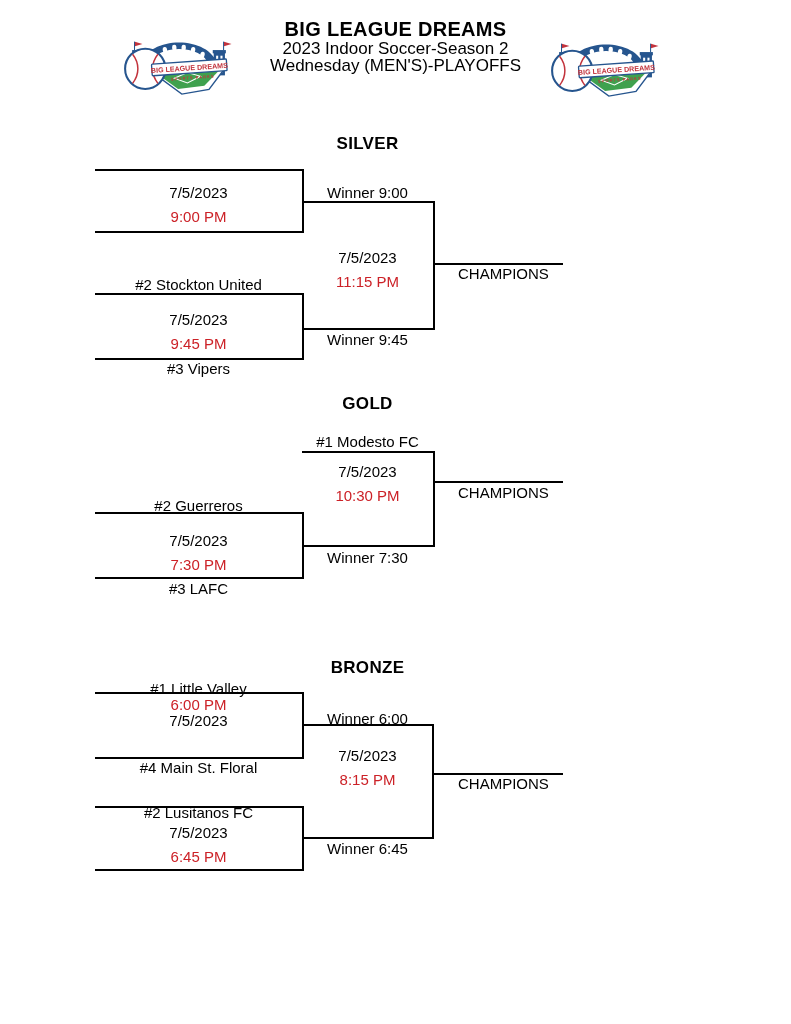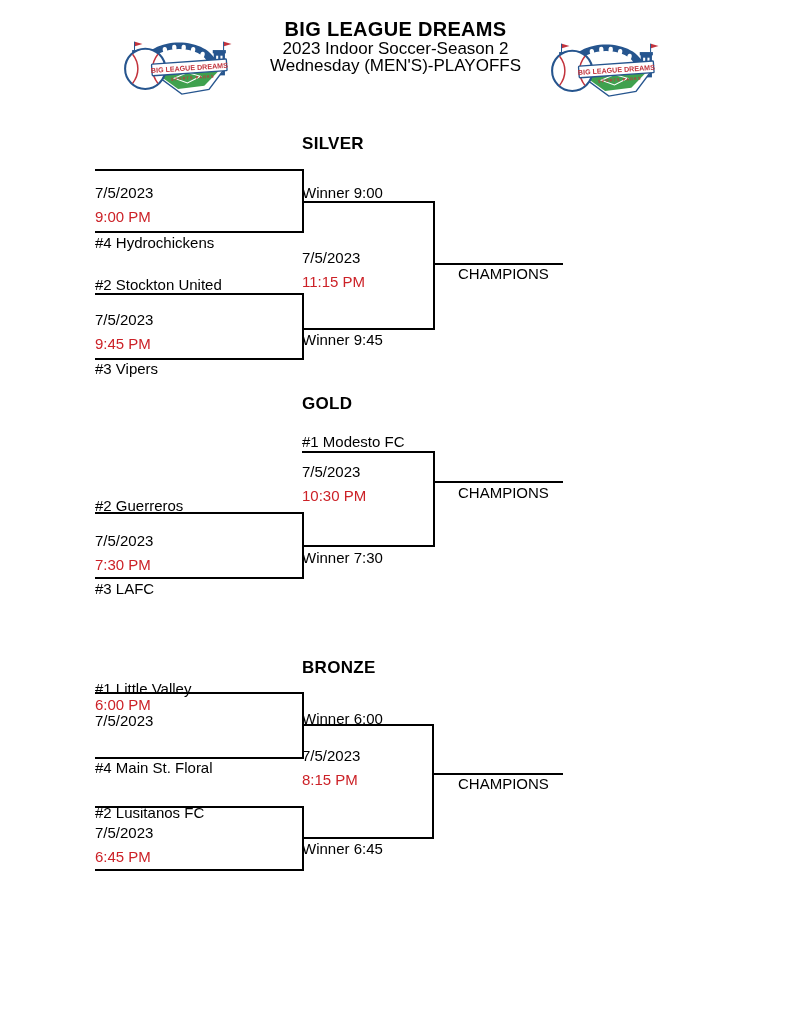--- a/index.html
+++ b/index.html
@@ -23,21 +23,21 @@
   }
   section.bracket { position: absolute; inset: 0; }
 
   
   .t {
     position: absolute;
     font-size: 15px;
     line-height: 16px;
     white-space: nowrap;
   }
-  .ctr { text-align: left; }
+  .ctr { text-align: center; }
   .red { color: var(--red); margin-top: 8px; }
   .teambox { left: 95px; width: 207px; }
   .midbox  { left: 302px; width: 131px; }
   .sec-title { font-size: 17px; font-weight: bold; letter-spacing: .3px; }
 
   
   .h { position: absolute; height: 2px; background: var(--line); }
   .v { position: absolute; width: 2px;  background: var(--line); }
 
   
@@ -158,21 +158,20 @@
     </div>
   </header>
 
   <section class="bracket">
     <div class="t midbox ctr sec-title" style="top:136px">SILVER</div>
 
     <div class="h" style="left:95px;top:169px;width:207px"></div>
     <div class="t teambox ctr" style="top:185px">7/5/2023</div>
     <div class="t teambox ctr red" style="top:201px">9:00 PM</div>
     <div class="h" style="left:95px;top:231px;width:207px"></div>
-    <div class="t teambox ctr" style="top:235px">#4 Hydrochickens</div>
     <div class="v" style="left:302px;top:169px;height:64px"></div>
     <div class="h" style="left:302px;top:201px;width:131px"></div>
     <div class="t midbox ctr" style="top:185px">Winner 9:00</div>
 
     <div class="t teambox ctr" style="top:277px">#2 Stockton United</div>
     <div class="h" style="left:95px;top:293px;width:207px"></div>
     <div class="t teambox ctr" style="top:312px">7/5/2023</div>
     <div class="t teambox ctr red" style="top:328px">9:45 PM</div>
     <div class="h" style="left:95px;top:358px;width:207px"></div>
     <div class="t teambox ctr" style="top:361px">#3 Vipers</div>

